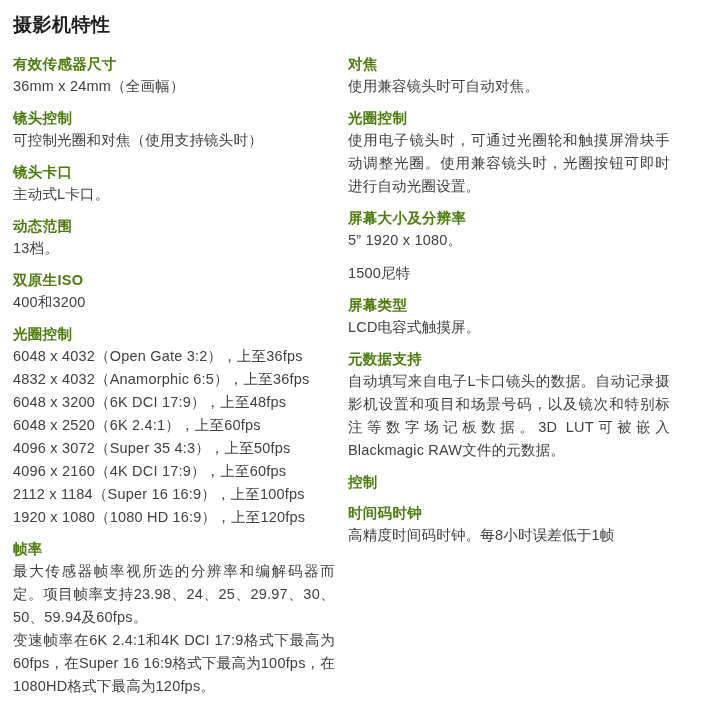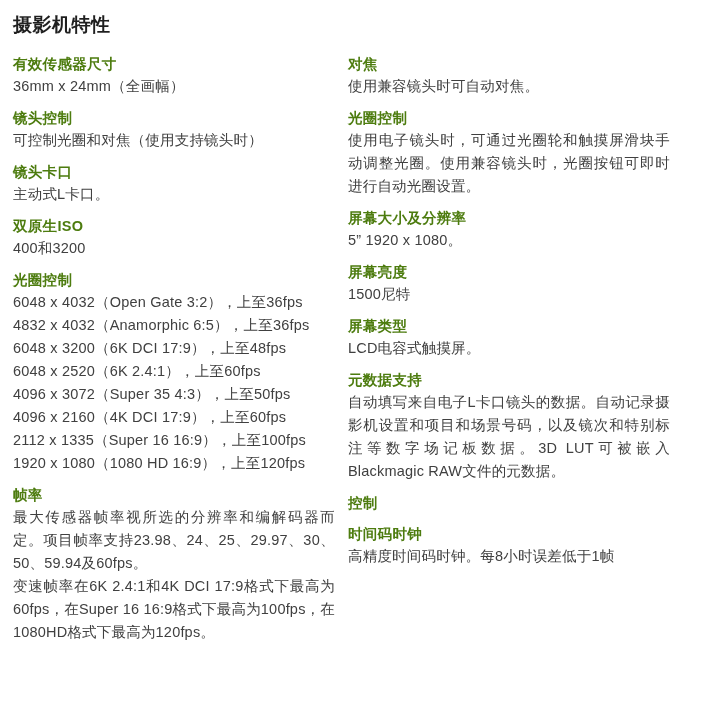--- a/index.html
+++ b/index.html
@@ -64,32 +64,36 @@
         </section>
         <section class="spec-section">
           <h3 class="spec-heading">镜头控制</h3>
           <p class="spec-text">可控制光圈和对焦（使用支持镜头时）</p>
         </section>
         <section class="spec-section">
           <h3 class="spec-heading">镜头卡口</h3>
           <p class="spec-text">主动式L卡口。</p>
         </section>
         <section class="spec-section">
+          <h3 class="spec-heading">动态范围</h3>
+          <p class="spec-text">13档。</p>
+        </section>
+        <section class="spec-section">
           <h3 class="spec-heading">双原生ISO</h3>
           <p class="spec-text">400和3200</p>
         </section>
         <section class="spec-section">
           <h3 class="spec-heading">光圈控制</h3>
           <p class="spec-text">6048 x 4032（Open Gate 3:2），上至36fps</p>
           <p class="spec-text">4832 x 4032（Anamorphic 6:5），上至36fps</p>
           <p class="spec-text">6048 x 3200（6K DCI 17:9），上至48fps</p>
           <p class="spec-text">6048 x 2520（6K 2.4:1），上至60fps</p>
           <p class="spec-text">4096 x 3072（Super 35 4:3），上至50fps</p>
           <p class="spec-text">4096 x 2160（4K DCI 17:9），上至60fps</p>
-          <p class="spec-text">2112 x 1335（Super 16 16:9），上至100fps</p>
+          <p class="spec-text">2112 x 1184（Super 16 16:9），上至100fps</p>
           <p class="spec-text">1920 x 1080（1080 HD 16:9），上至120fps</p>
         </section>
         <section class="spec-section">
           <h3 class="spec-heading">帧率</h3>
           <p class="spec-text">最大传感器帧率视所选的分辨率和编解码器而定。项目帧率支持23.98、24、25、29.97、30、50、59.94及60fps。</p>
           <p class="spec-text">变速帧率在6K 2.4:1和4K DCI 17:9格式下最高为60fps，在Super 16 16:9格式下最高为100fps，在1080HD格式下最高为120fps。</p>
         </section>
       </div>
     <div class="col">
         <section class="spec-section">
@@ -98,21 +102,20 @@
         </section>
         <section class="spec-section">
           <h3 class="spec-heading">光圈控制</h3>
           <p class="spec-text">使用电子镜头时，可通过光圈轮和触摸屏滑块手动调整光圈。使用兼容镜头时，光圈按钮可即时进行自动光圈设置。</p>
         </section>
         <section class="spec-section">
           <h3 class="spec-heading">屏幕大小及分辨率</h3>
           <p class="spec-text">5” 1920 x 1080。</p>
         </section>
         <section class="spec-section">
-          <h3 class="spec-heading">屏幕亮度</h3>
           <p class="spec-text">1500尼特</p>
         </section>
         <section class="spec-section">
           <h3 class="spec-heading">屏幕类型</h3>
           <p class="spec-text">LCD电容式触摸屏。</p>
         </section>
         <section class="spec-section">
           <h3 class="spec-heading">元数据支持</h3>
           <p class="spec-text">自动填写来自电子L卡口镜头的数据。自动记录摄影机设置和项目和场景号码，以及镜次和特别标注等数字场记板数据。3D LUT可被嵌入Blackmagic RAW文件的元数据。</p>
         </section>

